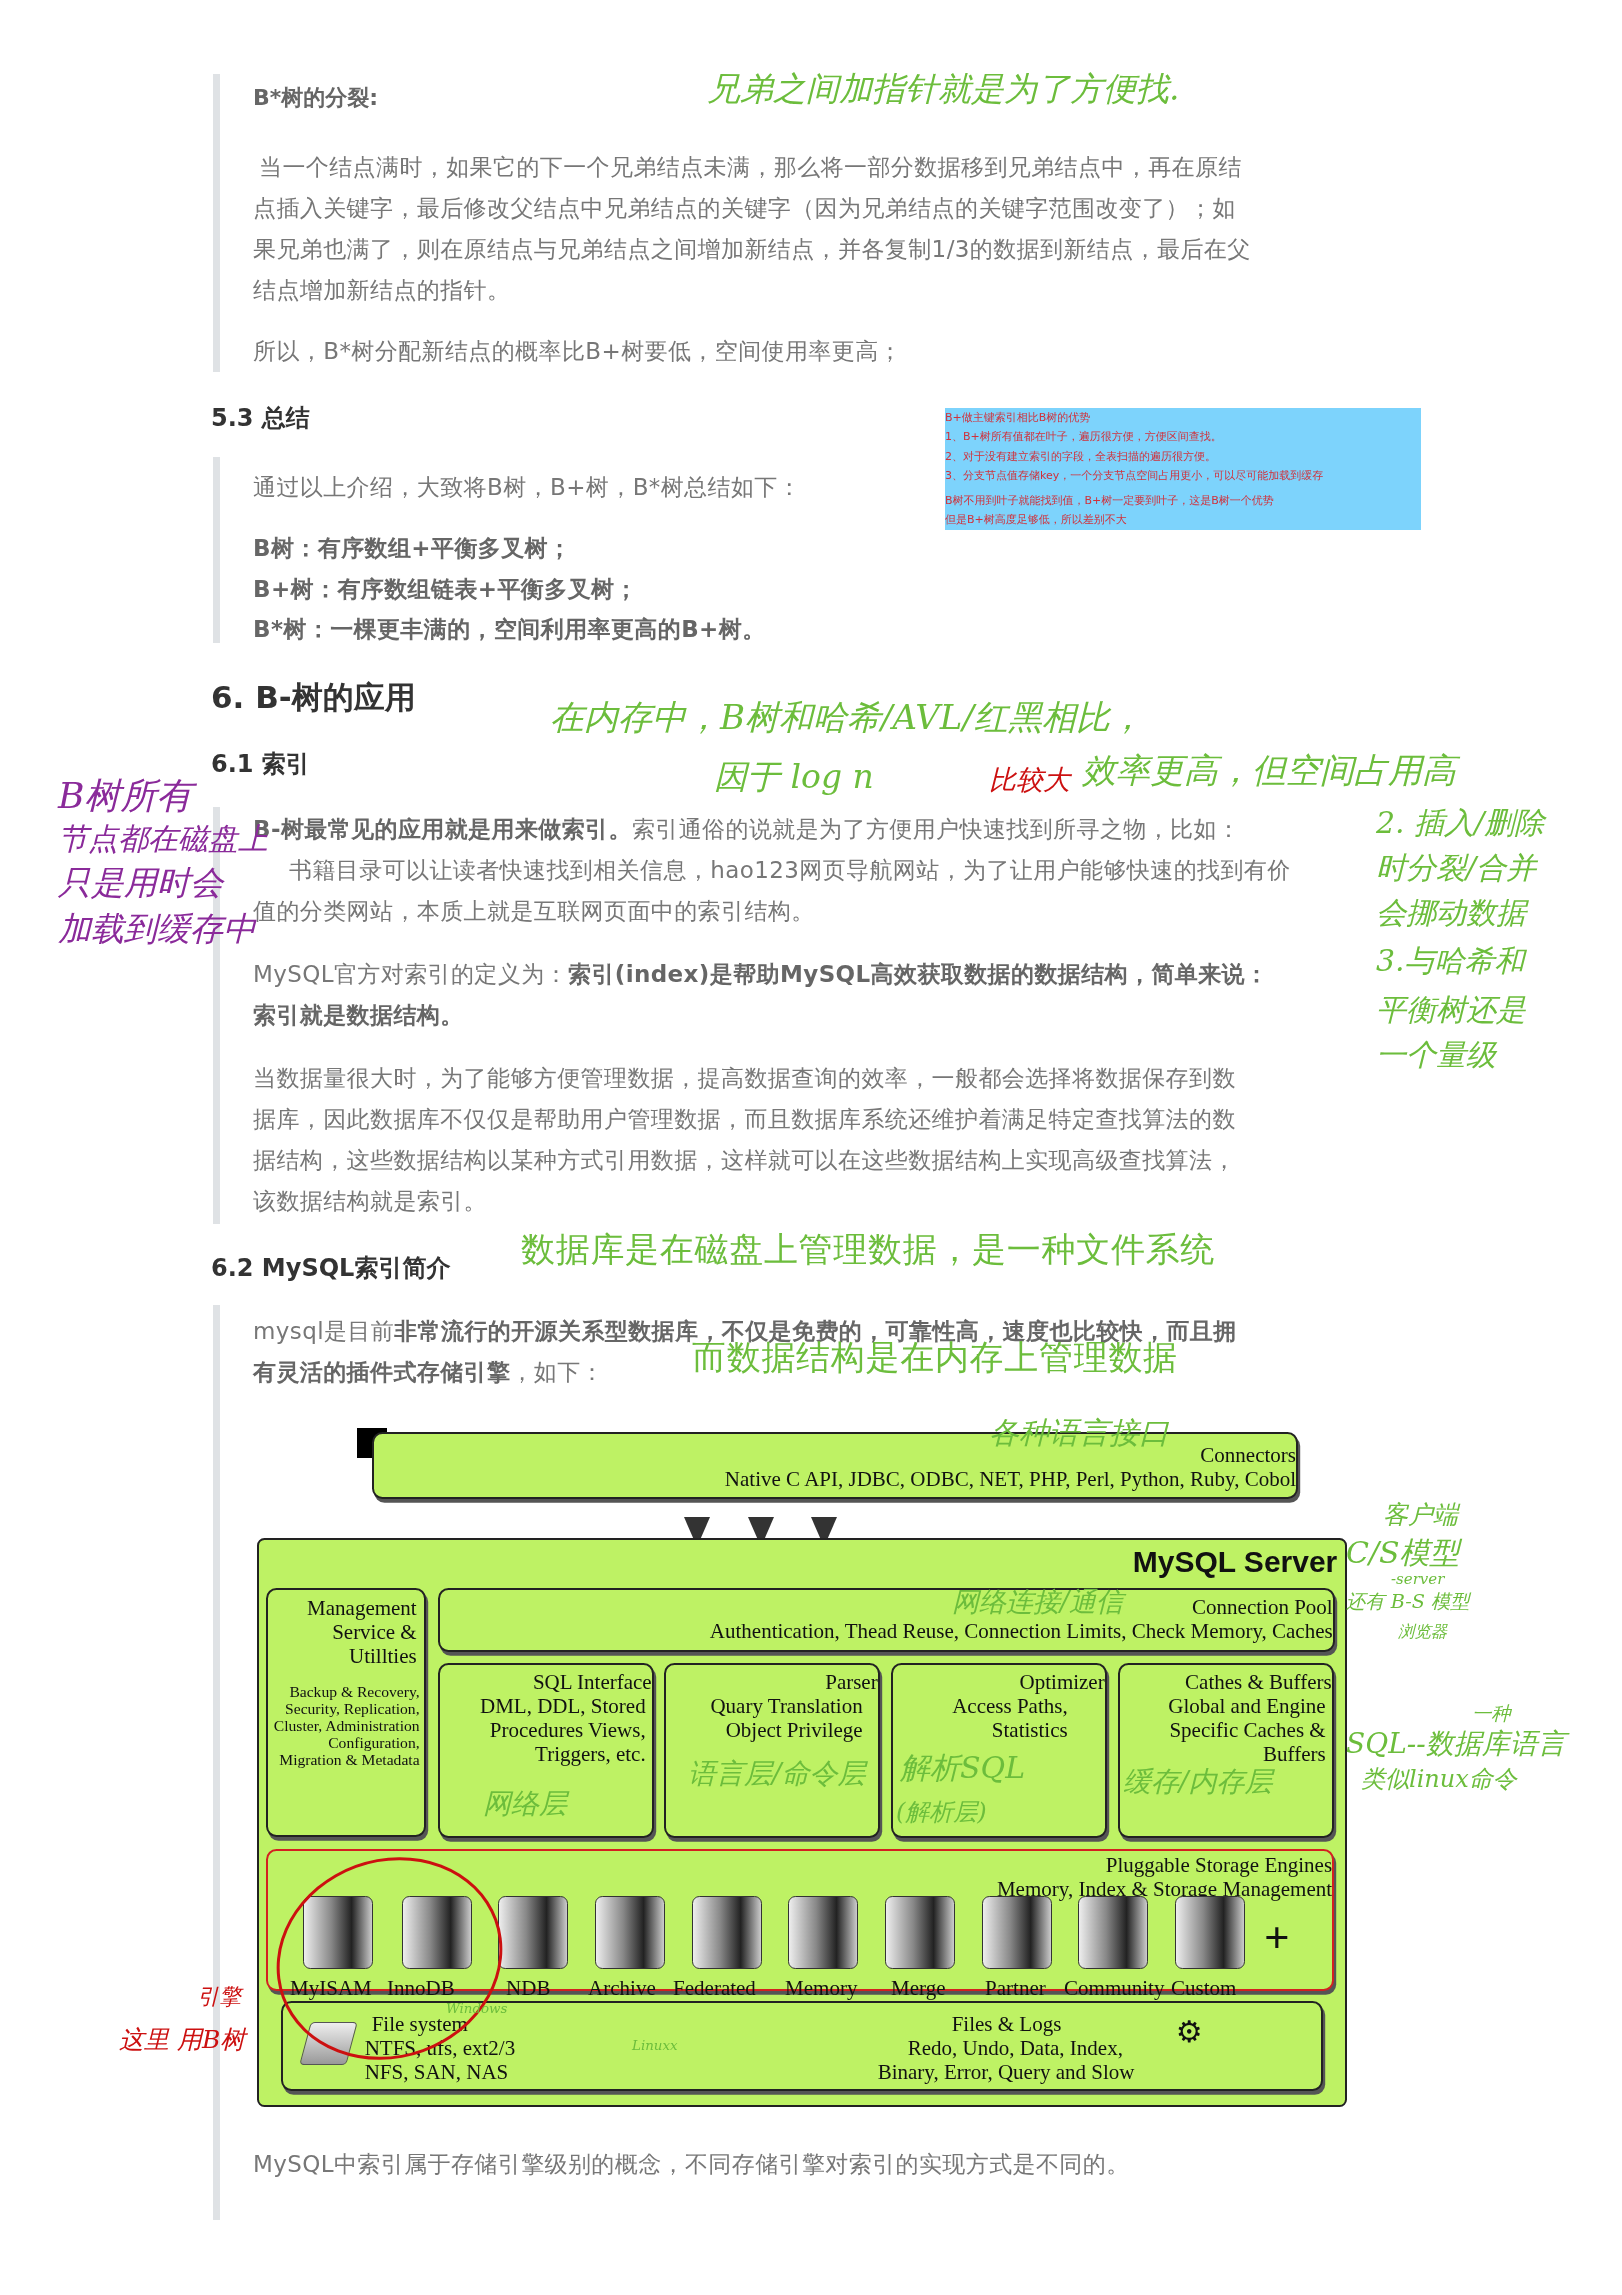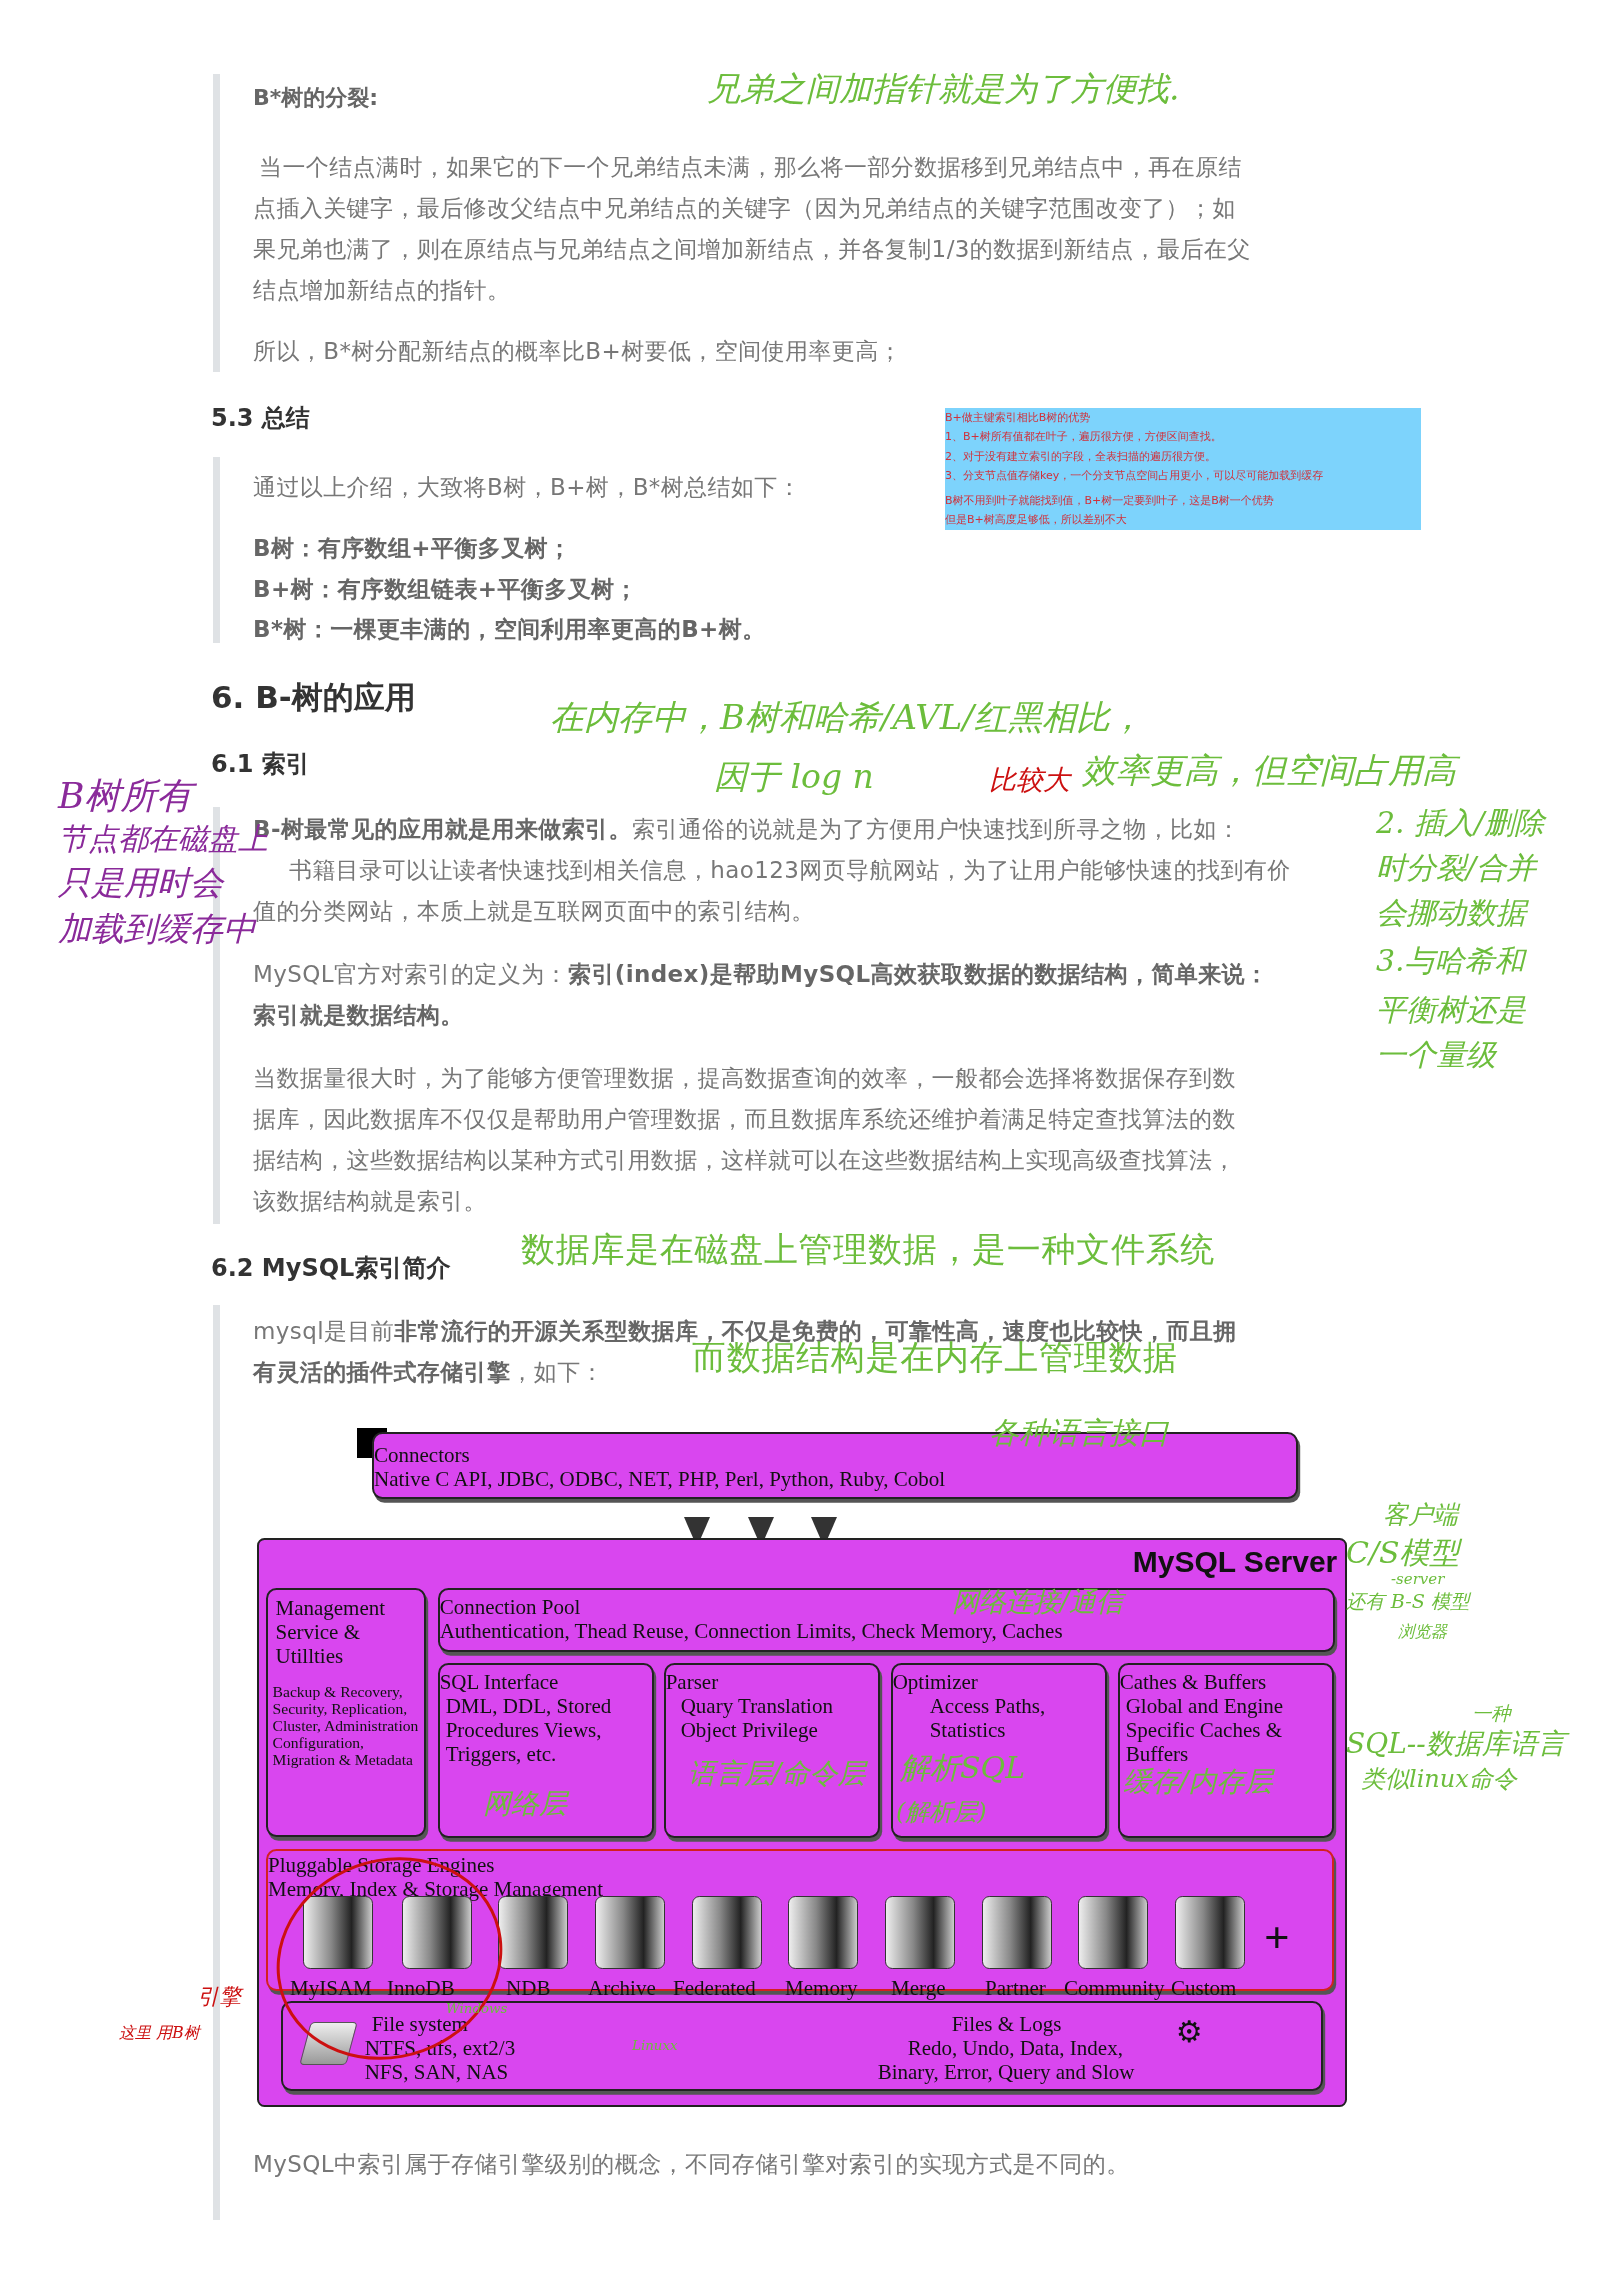--- a/index.html
+++ b/index.html
@@ -13,21 +13,21 @@
   .h3 { font-size:24px; }
   .h2 { font-size:31px; }
   .hand-green { position:absolute; color:#6cbd3c; font-family:"DejaVu Serif","Liberation Serif",serif; font-style:italic; }
   .hand-purple { position:absolute; color:#8a2a9a; font-family:"DejaVu Serif","Liberation Serif",serif; font-style:italic;margin-left:28px; }
   .hand-red { position:absolute; color:#cc1010; font-family:"DejaVu Serif","Liberation Serif",serif; font-style:italic; }
   .typed-green { position:absolute; color:#6cbd3c; font-size:34px; letter-spacing:0.7px; }
   .pasted-note { position:absolute; left:945px; top:408px; width:476px; background:#7dd3fc; color:#d0313b; font-size:11px; line-height:19.3px; }
   .pasted-note div { white-space:nowrap; }
   
   .diagram { position:absolute; left:253px; top:1413px; width:1101px; height:707px; font-family:"Liberation Serif","DejaVu Serif",serif; color:#111; }
-  .box { position:absolute; border:2.2px solid #222; border-radius:10.4px; background:#d946ef; box-shadow:2.2px 3.7px 0 #555; text-align:left; }
+  .box { position:absolute; border:2.2px solid #222; border-radius:10.4px; background:#bef264; box-shadow:2.2px 3.7px 0 #555; text-align:right; }
   .dtext { font-size:21px; line-height:24px; }
   .engine { position:absolute; top:0; width:68px; height:71px; border:1.5px solid #333; border-radius:7.4px;
             background:linear-gradient(90deg,#eee 0%,#888 40%,#222 70%,#ccc 100%); }
   .engine-label { position:absolute; top:80px; font-size:21px; white-space:nowrap; }
   .arrow-down { position:absolute; width:0; height:0; border-left:13.4px solid transparent; border-right:13.4px solid transparent; border-top:30px solid #333; }
 </style>
 </head>
 <body>
 
 <div class="quote-bar" style="top:74px;height:298px;"></div>
@@ -211,14 +211,14 @@
 </div>
 <div class="abs" style="left:1346px;top:1703px;width:308px;">
   <div class="hand-green" style="position:static;font-size:19.3px;line-height:22px;padding-left:126px;">一种</div>
   <div class="hand-green" style="position:static;font-size:28px;line-height:37px;white-space:nowrap;">SQL--数据库语言</div>
   <div class="hand-green" style="position:static;font-size:24px;line-height:34px;padding-left:15px;">类似linux命令</div>
 </div>
 
 <div class="hand-green" style="left:446px;top:2001px;font-size:13.4px;">Windows</div>
 <div class="hand-green" style="left:632px;top:2038px;font-size:13.4px;">Linuxx</div>
 <div class="hand-red" style="left:197px;top:1982px;font-size:22px;">引擎</div>
-<div class="hand-red" style="left:119px;top:2023px;font-size:16px;">这里 用B树</div>
+<div class="hand-red" style="left:119px;top:2023px;font-size:25px;">这里 用B树</div>
 
 
 </body></html>

